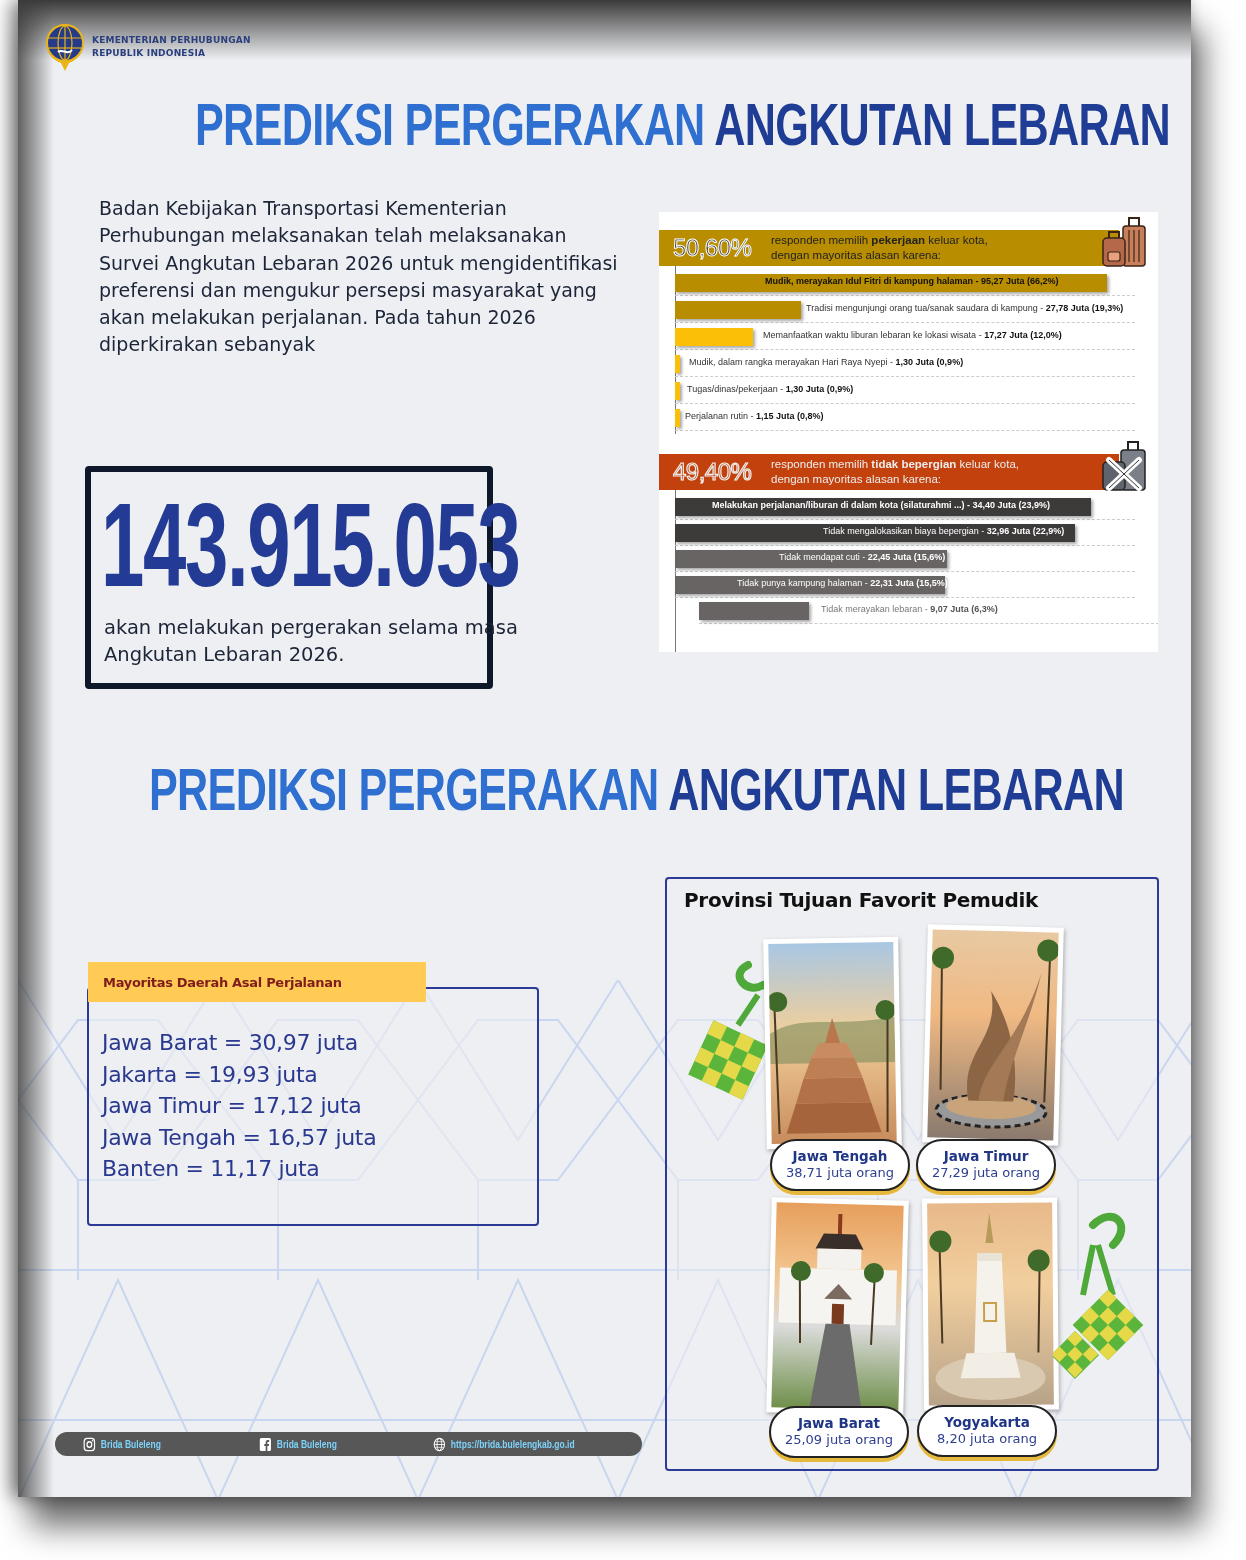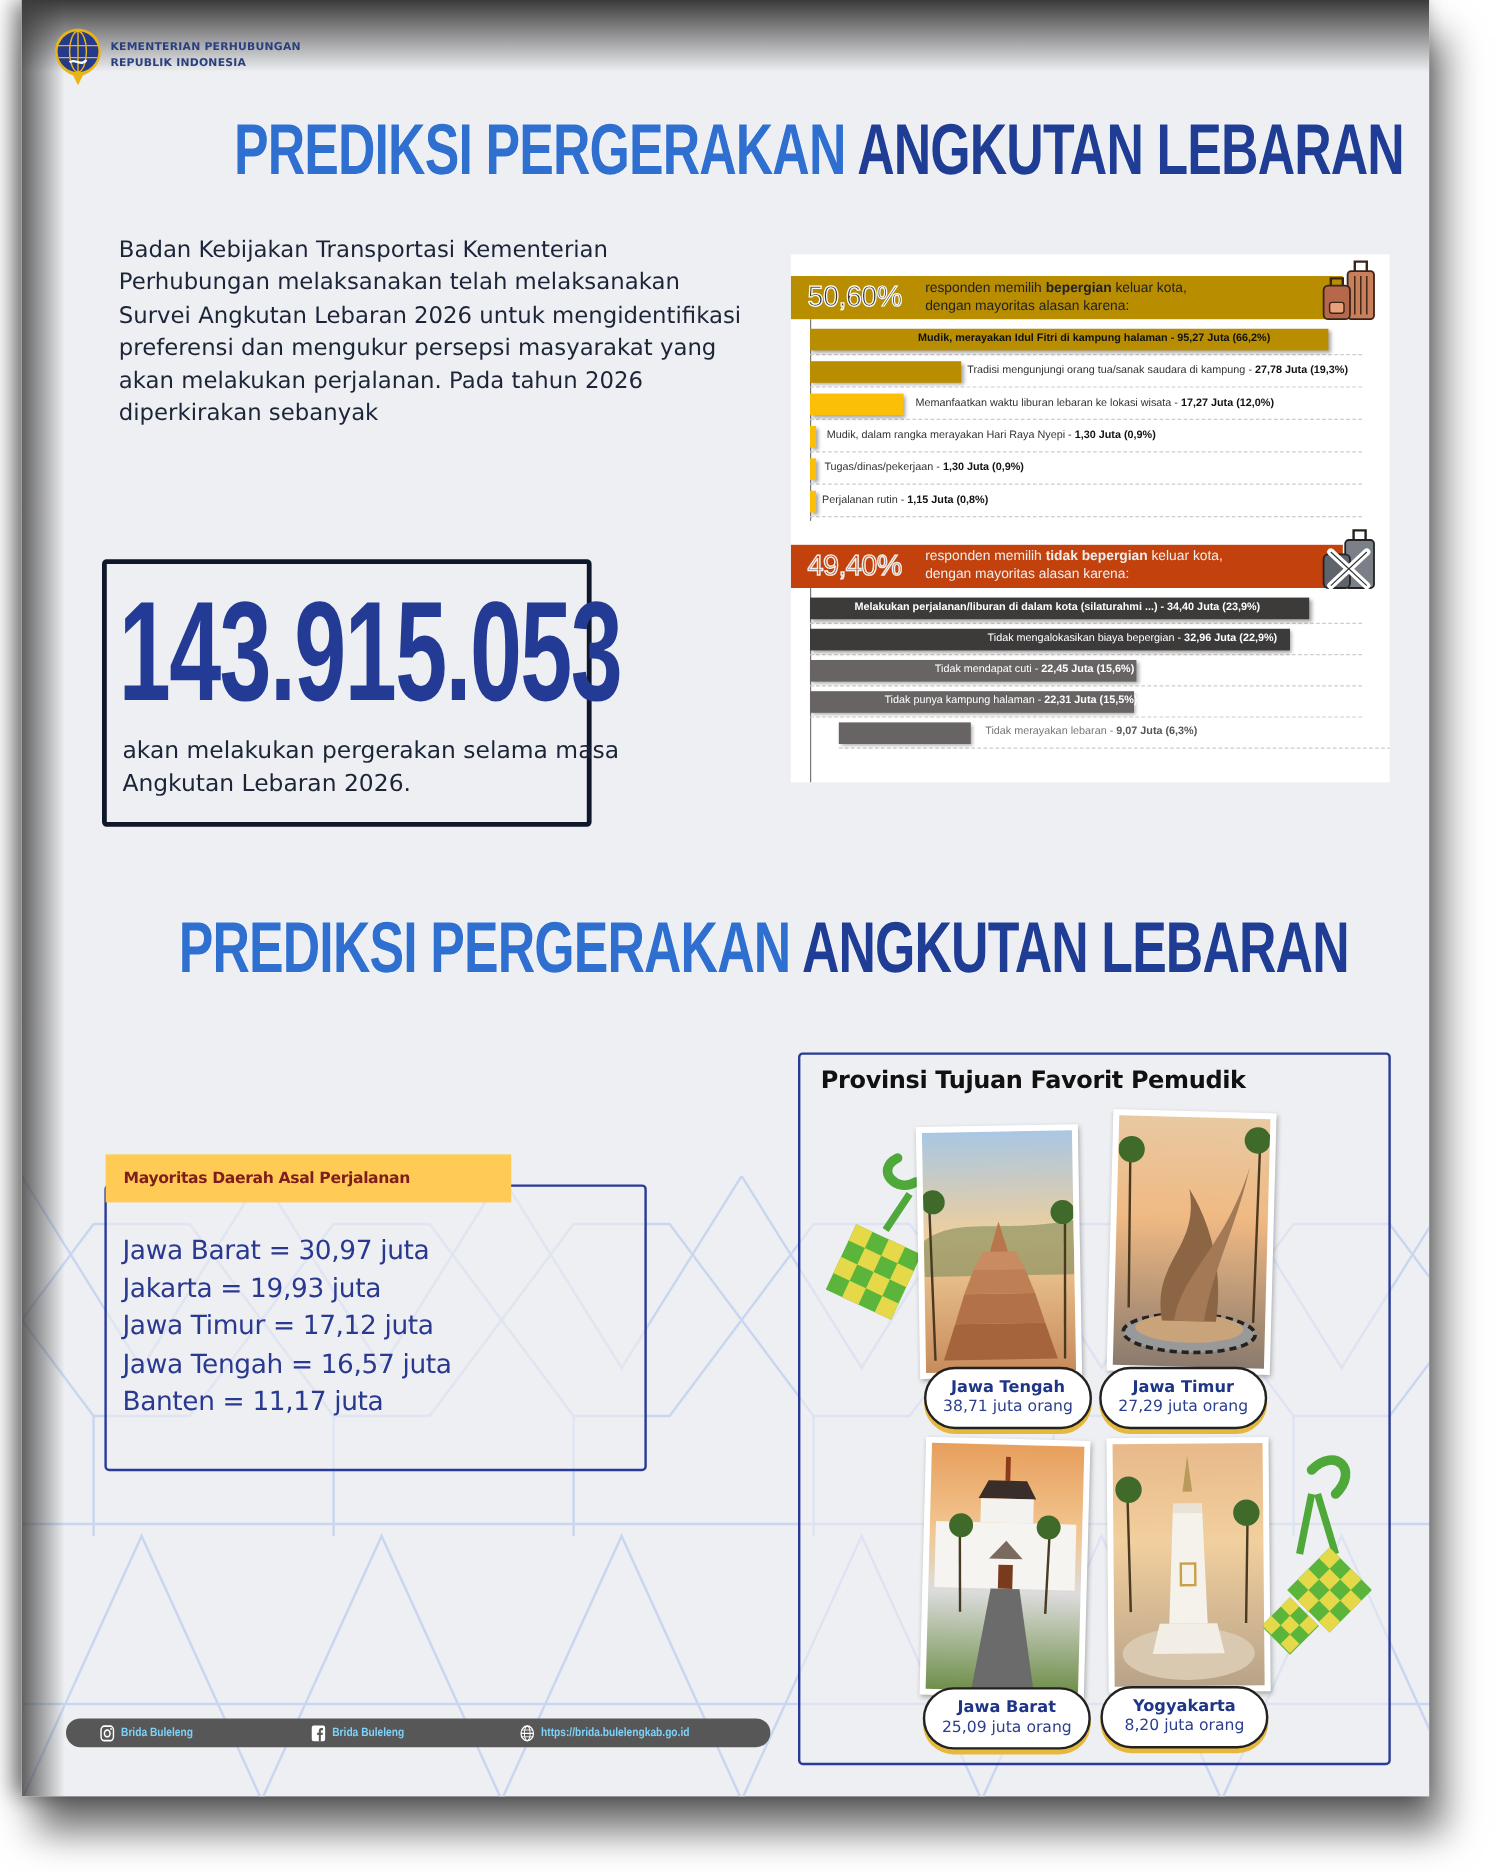--- a/index.html
+++ b/index.html
@@ -42,21 +42,21 @@
 
     
     .intro {
       position: absolute; left: 81px; top: 195px; width: 520px;
       font-family: "DejaVu Sans", sans-serif; font-size: 19px; line-height: 27.3px; color: #1c2438;
     }
 
     
     .stat-box {
       position: absolute; left: 67px; top: 466px; width: 408px; height: 223px;
-      border: 4px solid #0f172a; border-radius: 4px; background: #eeeff2;
+      border: 6px solid #0f172a; border-radius: 4px; background: #eeeff2;
     }
     .stat-number {
       position: absolute; left: 10px; top: 14px; font-family: "Liberation Sans", sans-serif; font-weight: bold;
       font-size: 118px; color: #233b94; letter-spacing: -2px; transform: scaleX(0.66); transform-origin: left top;
       white-space: nowrap; line-height: 1;
     }
     .stat-caption {
       position: absolute; left: 13px; top: 142px; width: 480px;
       font-size: 19.5px; line-height: 27px; color: #1c2438;
     }
@@ -188,21 +188,21 @@
     <div class="stat-caption">akan melakukan pergerakan selama masa Angkutan Lebaran 2026.</div>
   </div>
 
   <div class="chart">
     <div class="axis" style="top:54px;height:168px;"></div>
     <div class="axis" style="top:278px;height:162px;"></div>
 
     <div class="chart-banner gold">
       <span class="banner-pct">50,60%</span>
       <span class="banner-text" style="width:250px;">
-        <span>responden memilih </span><b>bepergian</b><span> keluar kota, dengan mayoritas alasan karena:</span>
+        <span>responden memilih </span><b>pekerjaan</b><span> keluar kota, dengan mayoritas alasan karena:</span>
       </span>
     </div>
     <svg class="chart-icon" style="left:440px;top:2px;width:52px;height:56px;" viewBox="0 0 52 56">
       <rect x="24" y="12" width="22" height="40" rx="3" fill="#c9805a" stroke="#3a2418" stroke-width="1.5"></rect>
       <path d="M30 12 V4 H40 V12" fill="none" stroke="#3a2418" stroke-width="2"></path>
       <line x1="30" y1="16" x2="30" y2="48" stroke="#3a2418" stroke-width="1.2"></line>
       <line x1="35" y1="16" x2="35" y2="48" stroke="#3a2418" stroke-width="1.2"></line>
       <line x1="40" y1="16" x2="40" y2="48" stroke="#3a2418" stroke-width="1.2"></line>
       <rect x="4" y="24" width="22" height="28" rx="4" fill="#b5694a" stroke="#3a2418" stroke-width="1.5"></rect>
       <path d="M10 24 V18 H20 V24" fill="none" stroke="#3a2418" stroke-width="2"></path>

